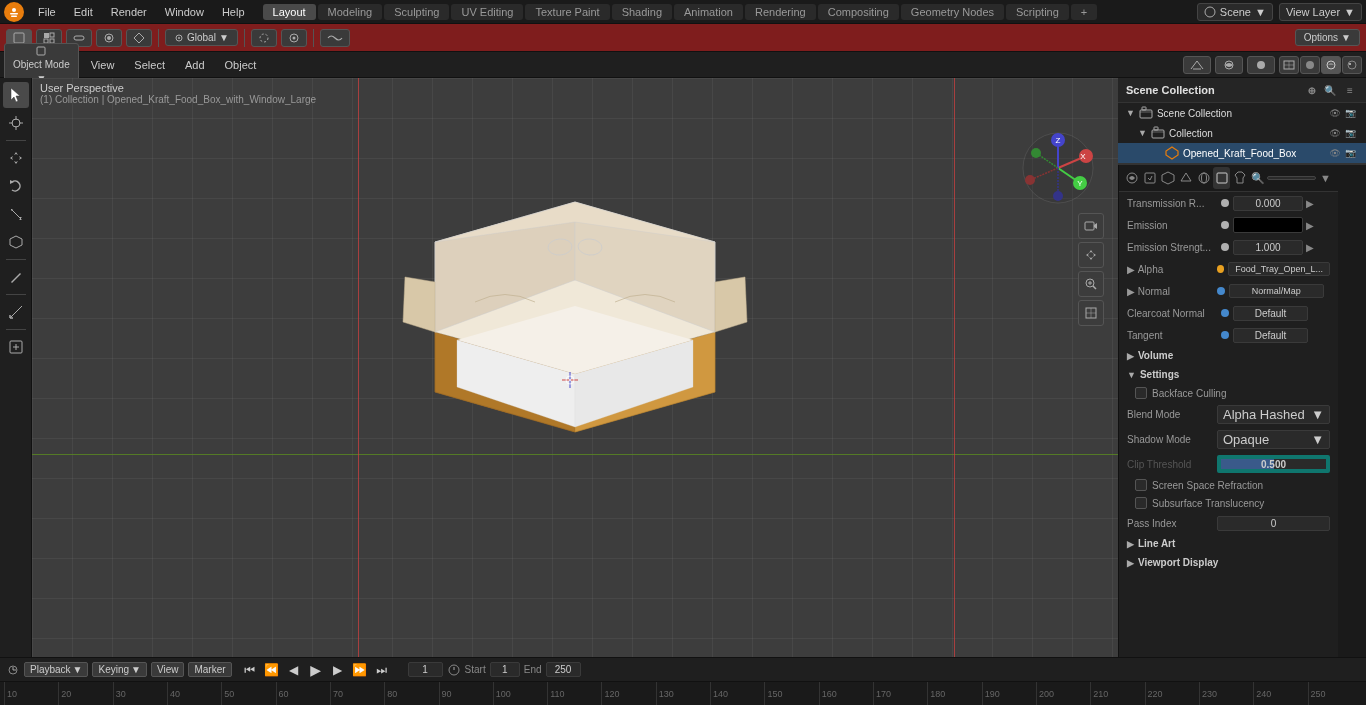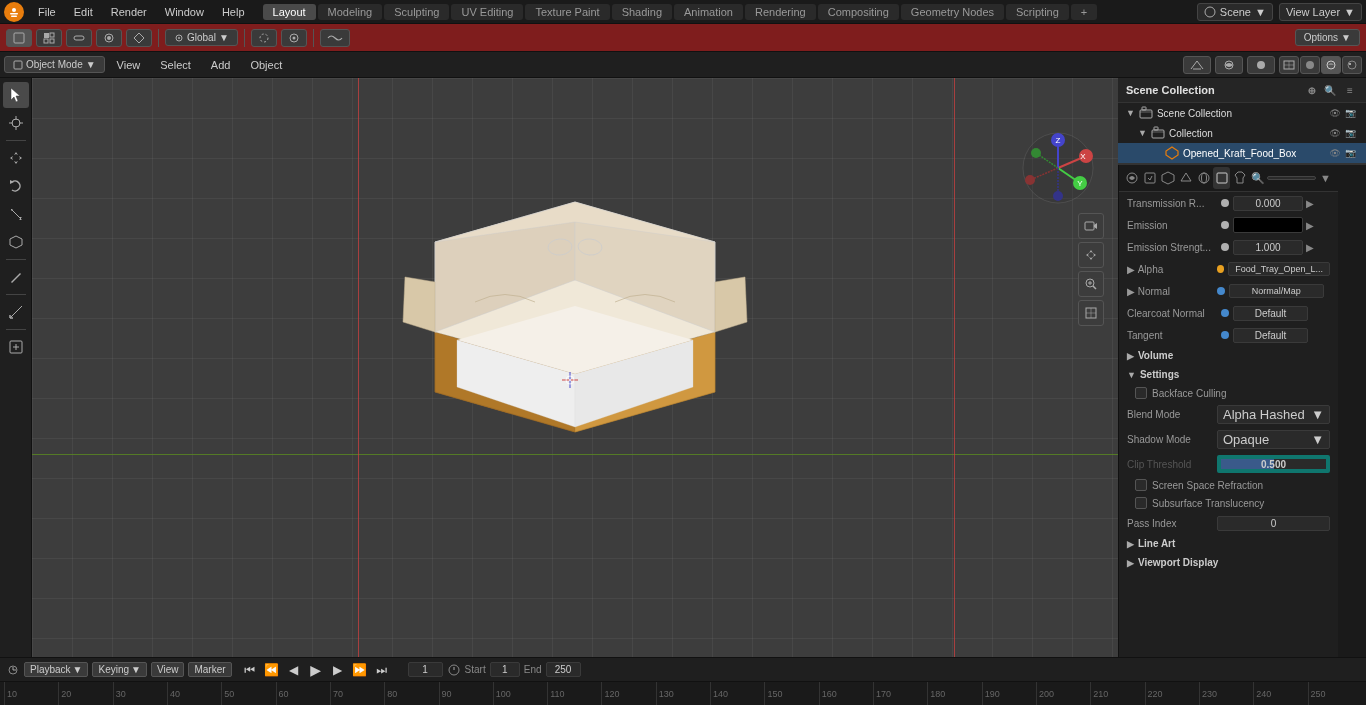--- a/index.html
+++ b/index.html
@@ -17,21 +17,21 @@
 
     
     #toolbar-row { display: flex; align-items: center; height: 28px; background: #7f1d1d; border-bottom: 1px solid #111; padding: 0 6px; gap: 4px; }
     .toolbar-btn { padding: 2px 6px; background: #3a3a3a; border: 1px solid #555; border-radius: 3px; font-size: 10px; color: #ccc; cursor: pointer; display: flex; align-items: center; gap: 2px; }
     .toolbar-btn.active { background: #555; }
     .toolbar-separator { width: 1px; height: 18px; background: #555; margin: 0 2px; }
     .toolbar-dropdown { padding: 2px 8px; background: #3a3a3a; border: 1px solid #555; border-radius: 3px; font-size: 10px; color: #ccc; cursor: pointer; display: flex; align-items: center; gap: 3px; }
 
     
     #header-row { display: flex; align-items: center; height: 26px; background: #1f1f1f; padding: 0 4px; gap: 4px; border-bottom: 1px solid #111; }
-    .header-dropdown { padding: 2px 8px; background: #3a3a3a; border: 1px solid #555; border-radius: 3px; font-size: 10px; color: #ccc; cursor: pointer; display: flex; align-items: center; gap: 3px; }
+    .header-dropdown { padding: 2px 8px; background: #3a3a3a; border: 1px solid #555; border-radius: 3px; font-size: 10px; color: #ccc; cursor: pointer; display: flex; align-items: center; gap: 3px; flex-direction: column; }
     .header-menu-item { padding: 2px 8px; font-size: 11px; color: #ccc; cursor: pointer; }
 
     
     #left-toolbar { width: 32px; background: #1f1f1f; border-right: 1px solid #111; display: flex; flex-direction: column; align-items: center; padding: 4px 0; gap: 2px; }
     .tool-btn { width: 26px; height: 26px; background: transparent; border: none; display: flex; align-items: center; justify-content: center; cursor: pointer; border-radius: 3px; color: #aaa; font-size: 14px; }
     .tool-btn.active { background: #4a4a4a; color: #fff; }
     .tool-separator { width: 20px; height: 1px; background: #444; margin: 2px 0; }
 
     
     #viewport { flex: 1; background: #3d3d3d; position: relative; overflow: hidden; }
@@ -332,20 +332,24 @@
 
   <div id="viewport">
 
     <div class="grid-overlay"></div>
 
     <div class="grid-line-h" style="top: 65%; left: 0; right: 0;"></div>
 
     <div class="grid-line-v" style="left: 30%; top: 0; bottom: 0;"></div>
     <div class="grid-line-v" style="right: 15%; top: 0; bottom: 0; background: #d44040;"></div>
 
+    <div class="viewport-info">
+      <div>User Perspective</div>
+      <div class="viewport-info-sub">(1) Collection | Opened_Kraft_Food_Box_with_Window_Large</div>
+    </div>
 
     <div class="box-container">
       <svg class="box-svg" viewBox="0 0 400 320" xmlns="http://www.w3.org/2000/svg">
 
         <polygon points="60,200 200,240 340,200 340,140 200,180 60,140" fill="#c8903c" stroke="#a07030" stroke-width="0.5"></polygon>
 
         <polygon points="60,140 200,180 200,240 60,200" fill="#b07828" stroke="#906020" stroke-width="0.5"></polygon>
 
         <polygon points="200,180 340,140 340,200 200,240" fill="#d09840" stroke="#b08030" stroke-width="0.5"></polygon>
 

